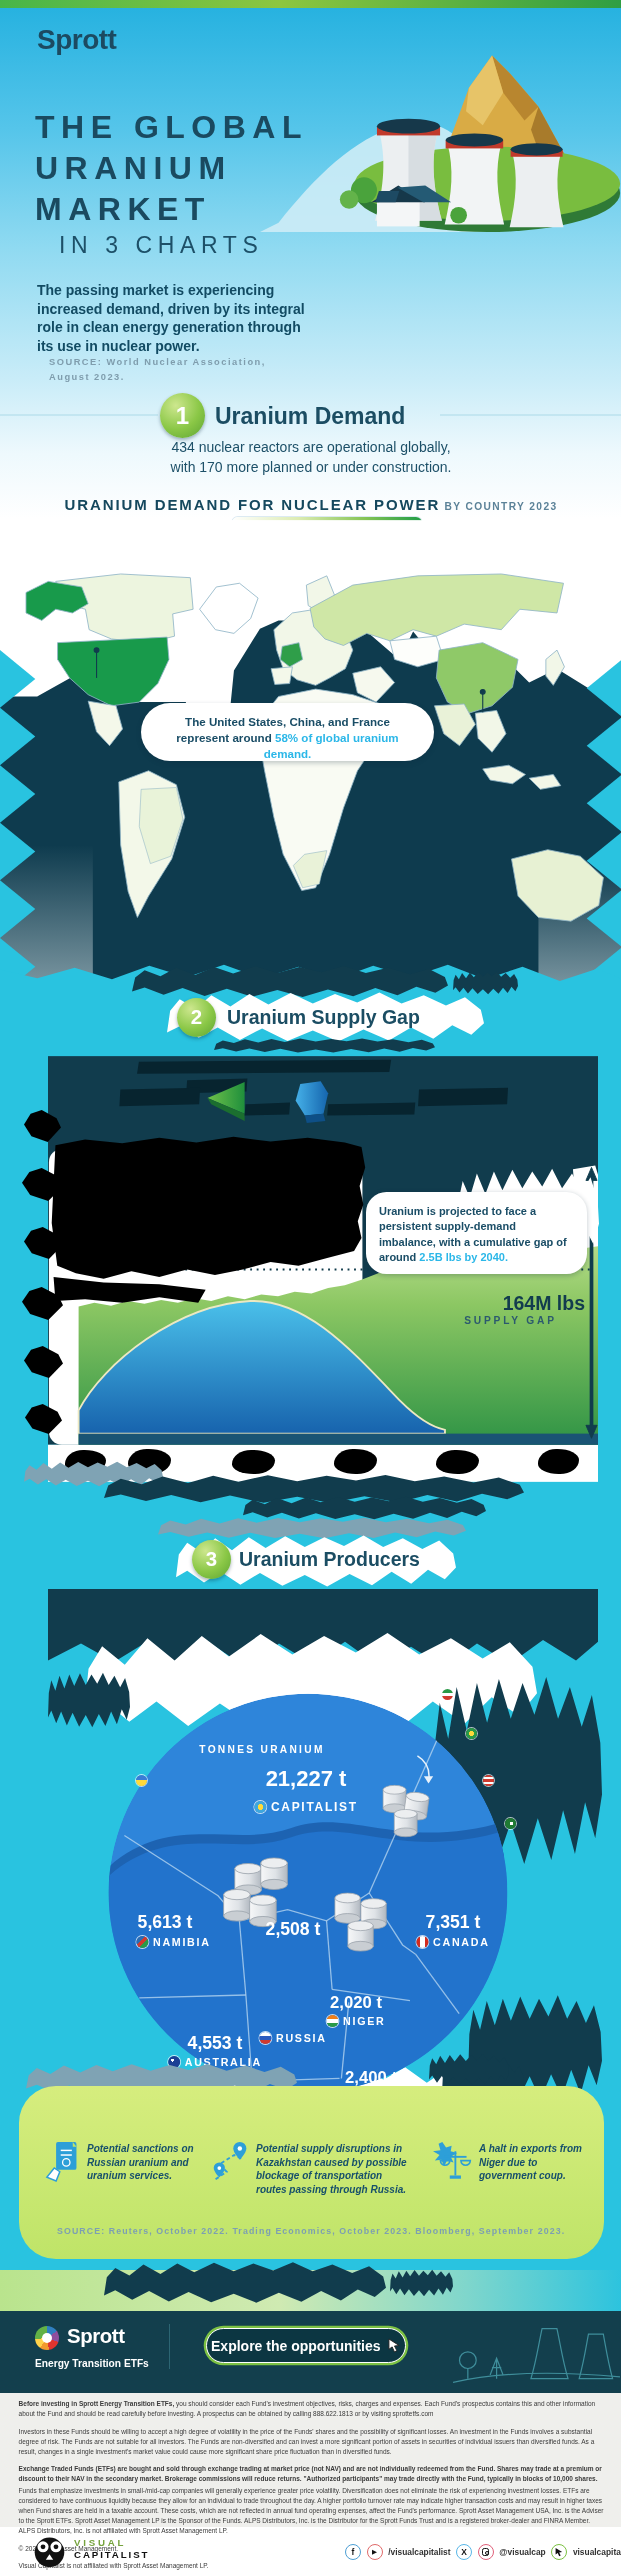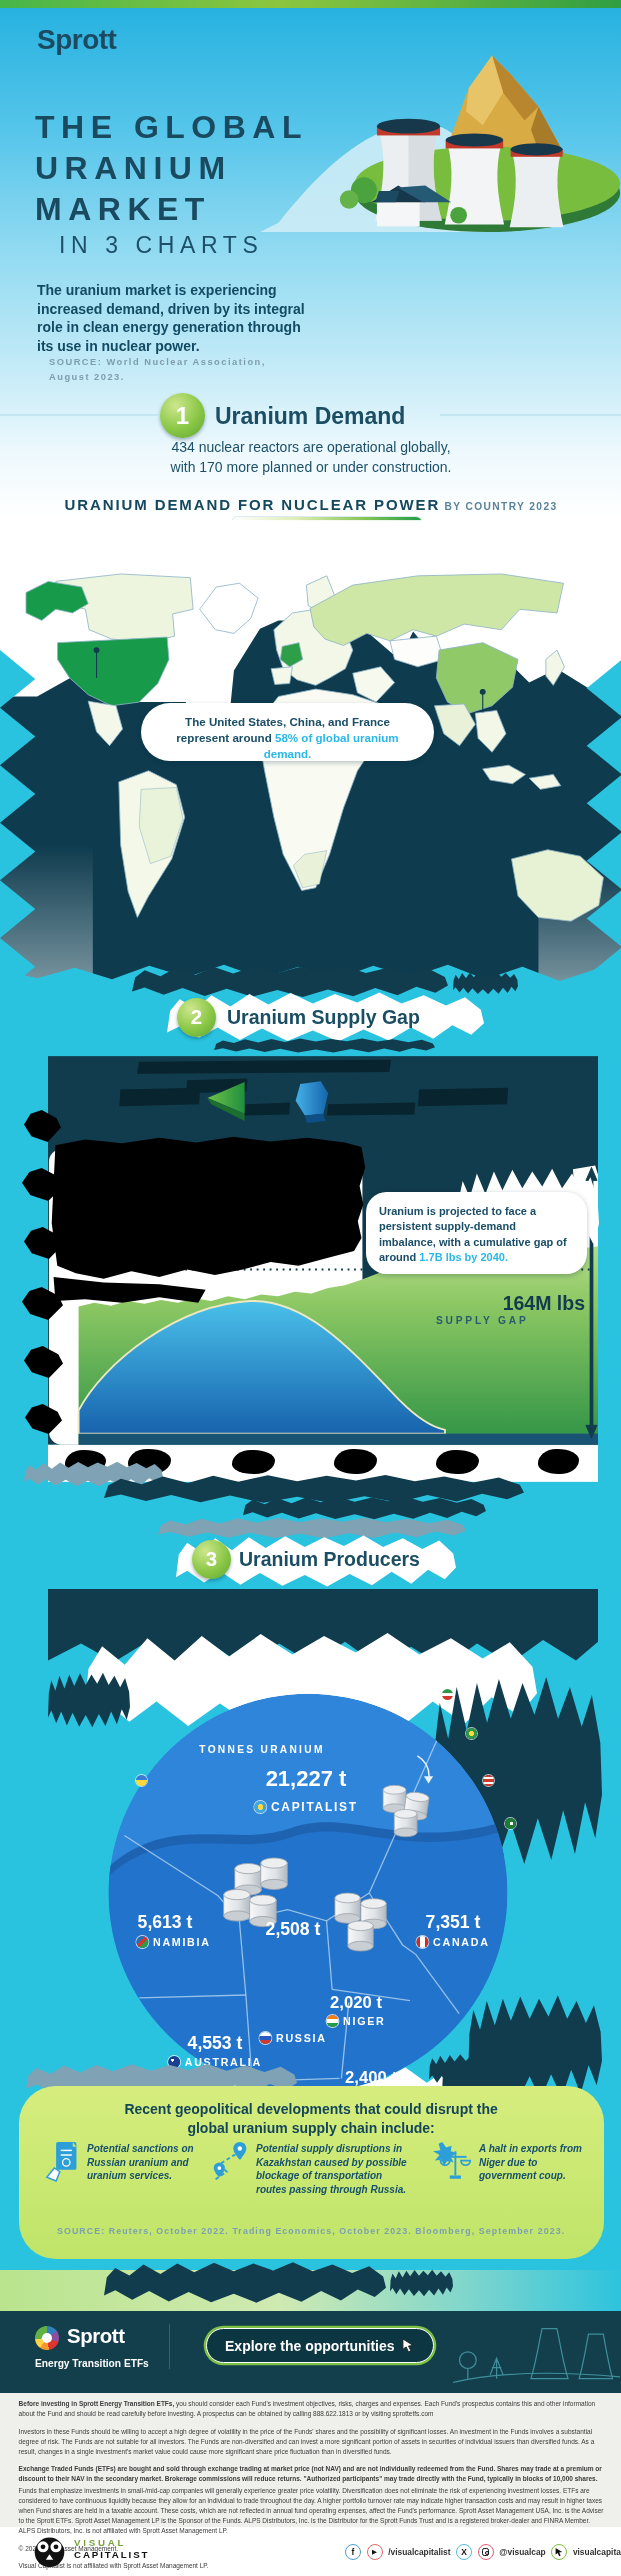--- a/index.html
+++ b/index.html
@@ -39,21 +39,21 @@
   .ragged{clip-path:polygon(1% 38%,4% 16%,9% 34%,14% 8%,20% 30%,26% 6%,32% 26%,39% 4%,46% 24%,53% 6%,60% 22%,67% 3%,74% 24%,81% 8%,88% 28%,94% 12%,99% 36%,100% 62%,96% 84%,90% 66%,84% 92%,77% 70%,70% 95%,62% 74%,54% 97%,46% 76%,38% 96%,30% 72%,23% 94%,16% 70%,10% 90%,4% 68%,0% 80%);}
   .jagbottom{clip-path:polygon(0 0,100% 0,100% 62%,96% 84%,90% 60%,84% 88%,78% 64%,72% 92%,66% 68%,60% 90%,54% 62%,48% 88%,42% 64%,36% 92%,30% 66%,24% 90%,18% 62%,12% 86%,6% 64%,0 84%);}
   .jagtop{clip-path:polygon(0 100%,100% 100%,100% 40%,96% 18%,90% 44%,84% 14%,78% 40%,72% 10%,66% 36%,60% 12%,54% 40%,48% 14%,42% 38%,36% 10%,30% 36%,24% 12%,18% 40%,12% 16%,6% 38%,0 20%);}
   .rblob{border-radius:46% 54% 48% 52% / 60% 46% 58% 42%;}
   .dblob{clip-path:polygon(48% 0%,88% 26%,100% 55%,64% 100%,20% 82%,0% 45%,18% 12%);}
   .bk{background:#000;}
   .nv{background:#113c4d;}
   .gb{background:#7fa3b4;}
   
   .gapval{font-size:19.5px;font-weight:800;color:#123c4e;text-align:right;}
-  .gaplbl{font-size:10.2px;font-weight:700;letter-spacing:2.8px;color:#2c5a6e;text-align:left;}
+  .gaplbl{font-size:10.2px;font-weight:700;letter-spacing:2.8px;color:#2c5a6e;text-align:center;}
   
   .wlabel{color:#fff;text-align:center;transform:translateX(-50%);white-space:nowrap;}
   .pv{font-size:17.6px;font-weight:800;}
   .pv-big{font-size:22px;font-weight:800;}
   .pc{font-size:10.7px;font-weight:600;letter-spacing:1.7px;display:flex;align-items:center;gap:4.6px;justify-content:center;}
   .flag{width:12px;height:12px;border-radius:50%;display:inline-block;flex:0 0 auto;
         box-shadow:0 0 0 0.9px rgba(255,255,255,.75);}
   .f-kz{background:radial-gradient(circle,#ffd93b 0 2.8px,#3fa7dd 2.8px);}
   .f-na{background:linear-gradient(135deg,#2b6cb3 0 40%,#d03a2e 40% 60%,#2a9a47 60%);}
   .f-ca{background:linear-gradient(90deg,#d52b1e 0 30%,#fff 30% 70%,#d52b1e 70%);}
@@ -144,21 +144,21 @@
       <polygon points="120,178 149,160 178,178" fill="#16384a"></polygon>
       <polygon points="148,162 176,178 206,178 178,160" fill="#245a74"></polygon>
       <rect x="182" y="166" width="22" height="12" fill="#1d4a63" transform="skewX(-18)"></rect>
     </g>
   </svg>
 
   <div class="abs h1" style="left:35px;top:111px;">THE GLOBAL</div>
   <div class="abs h1" style="left:35px;top:152px;">URANIUM</div>
   <div class="abs h1" style="left:35px;top:193px;">MARKET</div>
   <div class="abs h1sub" style="left:35px;top:232px;margin-left:24px;">IN 3 CHARTS</div>
-  <div class="abs intro" style="left:37px;top:281px;width:271px;">The uranium market is experiencing increased demand, driven by its integral role in clean energy generation through its use in nuclear power.</div>
+  <div class="abs intro" style="left:37px;top:281px;width:271px;">The passing market is experiencing increased demand, driven by its integral role in clean energy generation through its use in nuclear power.</div>
   <div class="abs src" style="left:37px;top:355px;margin-left:12px;">
     <span>SOURCE: World Nuclear Association,</span><br>
     <span>August 2023.</span>
   </div>
 
   <div class="abs divline" style="left:0;top:414px;width:158px;"></div>
   <div class="abs divline" style="left:440px;top:414px;width:182px;"></div>
   <div class="abs badge" style="left:160px;top:393px;width:45px;height:45px;font-size:24px;">
       <span>1</span>
     </div>
@@ -303,21 +303,21 @@
     <path fill="#ffffff" d="M566,122 L590,118 L593,128 L593,205 L572,208 L562,180 L568,150 Z"></path>
     <g fill="#113c4d" stroke="#113c4d">
       <line x1="586" y1="132" x2="586" y2="404" stroke-width="4"></line>
       <polygon points="586,120 580,134 592,134"></polygon>
       <polygon points="586,412 580,398 592,398"></polygon>
     </g>
   </svg>
 
   <div class="blob ragged" style="left:457px;top:1166px;width:142px;height:93px;background:#fff;"></div>
   <div class="abs callout" style="left:366px;top:1192px;width:221px;height:82px;padding:12px 13px;border-radius:20.4px;text-align:left;font-size:11px;">
-    <span>Uranium is projected to face a persistent supply-demand imbalance, with a cumulative gap of around </span><span class="hl">1.7B lbs by 2040.</span>
+    <span>Uranium is projected to face a persistent supply-demand imbalance, with a cumulative gap of around </span><span class="hl">2.5B lbs by 2040.</span>
   </div>
   <div class="abs gapval" style="left:436px;top:1292px;width:149px;">164M lbs</div>
   <div class="abs gaplbl" style="left:436px;top:1315px;width:149px;">SUPPLY GAP</div>
 
   <div class="blob dblob bk" style="left:24px;top:1110px;width:37px;height:32px;"></div>
   <div class="blob dblob bk" style="left:22px;top:1168px;width:41px;height:33px;"></div>
   <div class="blob dblob bk" style="left:24px;top:1227px;width:39px;height:32px;"></div>
   <div class="blob dblob bk" style="left:22px;top:1287px;width:41px;height:33px;"></div>
   <div class="blob dblob bk" style="left:24px;top:1346px;width:39px;height:32px;"></div>
   <div class="blob dblob bk" style="left:25px;top:1404px;width:37px;height:30px;"></div>
@@ -487,24 +487,20 @@
   <span class="flag-sm f-br" style="left:466px;top:1728px;"></span>
   <span class="flag-sm f-us" style="left:483px;top:1775px;"></span>
   <span class="flag-sm f-pk" style="left:505px;top:1818px;"></span>
   <span class="flag-sm f-in" style="left:475px;top:2065px;"></span>
   <span class="flag-sm f-za" style="left:443px;top:2129px;"></span>
 
   <div class="blob ragged gb" style="left:26px;top:2063px;width:271px;height:32px;"></div>
   <div class="blob ragged nv" style="left:429px;top:2053px;width:80px;height:33px;"></div>
 
   <div class="abs geo-panel" style="left:18.6px;top:2086px;width:585px;height:173px;"></div>
-  <div class="abs geo-h" style="left:18.6px;top:2100px;width:585px;">
-    <span>Recent geopolitical developments that could disrupt the</span><br>
-    <span>global uranium supply chain include:</span>
-  </div>
   <svg class="abs" style="left:45px;top:2140px;" width="37" height="43" viewBox="0 0 40 46">
     <rect x="12" y="2" width="22" height="30" rx="2" fill="#2d9fd8"></rect>
     <path d="M30,2 l4,5 h-4 z" fill="#bfe468"></path>
     <line x1="17" y1="11" x2="29" y2="11" stroke="#fff" stroke-width="1.6"></line>
     <line x1="17" y1="16" x2="29" y2="16" stroke="#fff" stroke-width="1.6"></line>
     <circle cx="23" cy="24" r="4" fill="none" stroke="#fff" stroke-width="1.4"></circle>
     <path d="M2,40 L10,30 L16,34 L12,44 Z" fill="#ffffff" stroke="#2d9fd8" stroke-width="1.6"></path>
   </svg>
   <div class="abs geo-t" style="left:87px;top:2142px;width:111px;">Potential sanctions on Russian uranium and uranium services.</div>
   <svg class="abs" style="left:210px;top:2140px;" width="41" height="43" viewBox="0 0 44 46">
@@ -528,21 +524,21 @@
 
   <div class="blob ragged nv" style="left:104px;top:2261px;width:282px;height:43px;"></div>
   <div class="blob ragged nv" style="left:390px;top:2269px;width:63px;height:28px;"></div>
 
   <div class="abs sprott-ring" style="left:35px;top:2326px;">
       <div class="hole"></div>
     </div>
   <div class="abs fbrand" style="left:67px;top:2325px;">Sprott</div>
   <div class="abs ftag" style="left:35px;top:2358px;">Energy Transition ETFs</div>
   <div class="abs" style="left:169px;top:2324px;width:0.9px;height:45px;background:#2c6573;"></div>
-  <div class="abs cta" style="left:206px;top:2328px;width:228px;height:35px;">
+  <div class="abs cta" style="left:206px;top:2328px;width:200px;height:35px;">
     <span>Explore the opportunities</span>
     <svg width="13" height="15" viewBox="0 0 14 16">
       <polygon points="1,1 1,12 4.5,9.5 7,15 9.5,13.5 7,8.5 12,8" fill="#fff" stroke="#222" stroke-width="1"></polygon>
     </svg>
   </div>
   <svg class="abs" style="left:453px;top:2321px;" width="167" height="69" viewBox="0 0 180 74">
     <g stroke="#3f8e9b" stroke-width="1.3" fill="none">
       <path d="M0,66 Q70,50 180,60"></path>
       <circle cx="16" cy="42" r="9"></circle>
         <line x1="16" y1="51" x2="16" y2="62"></line>

